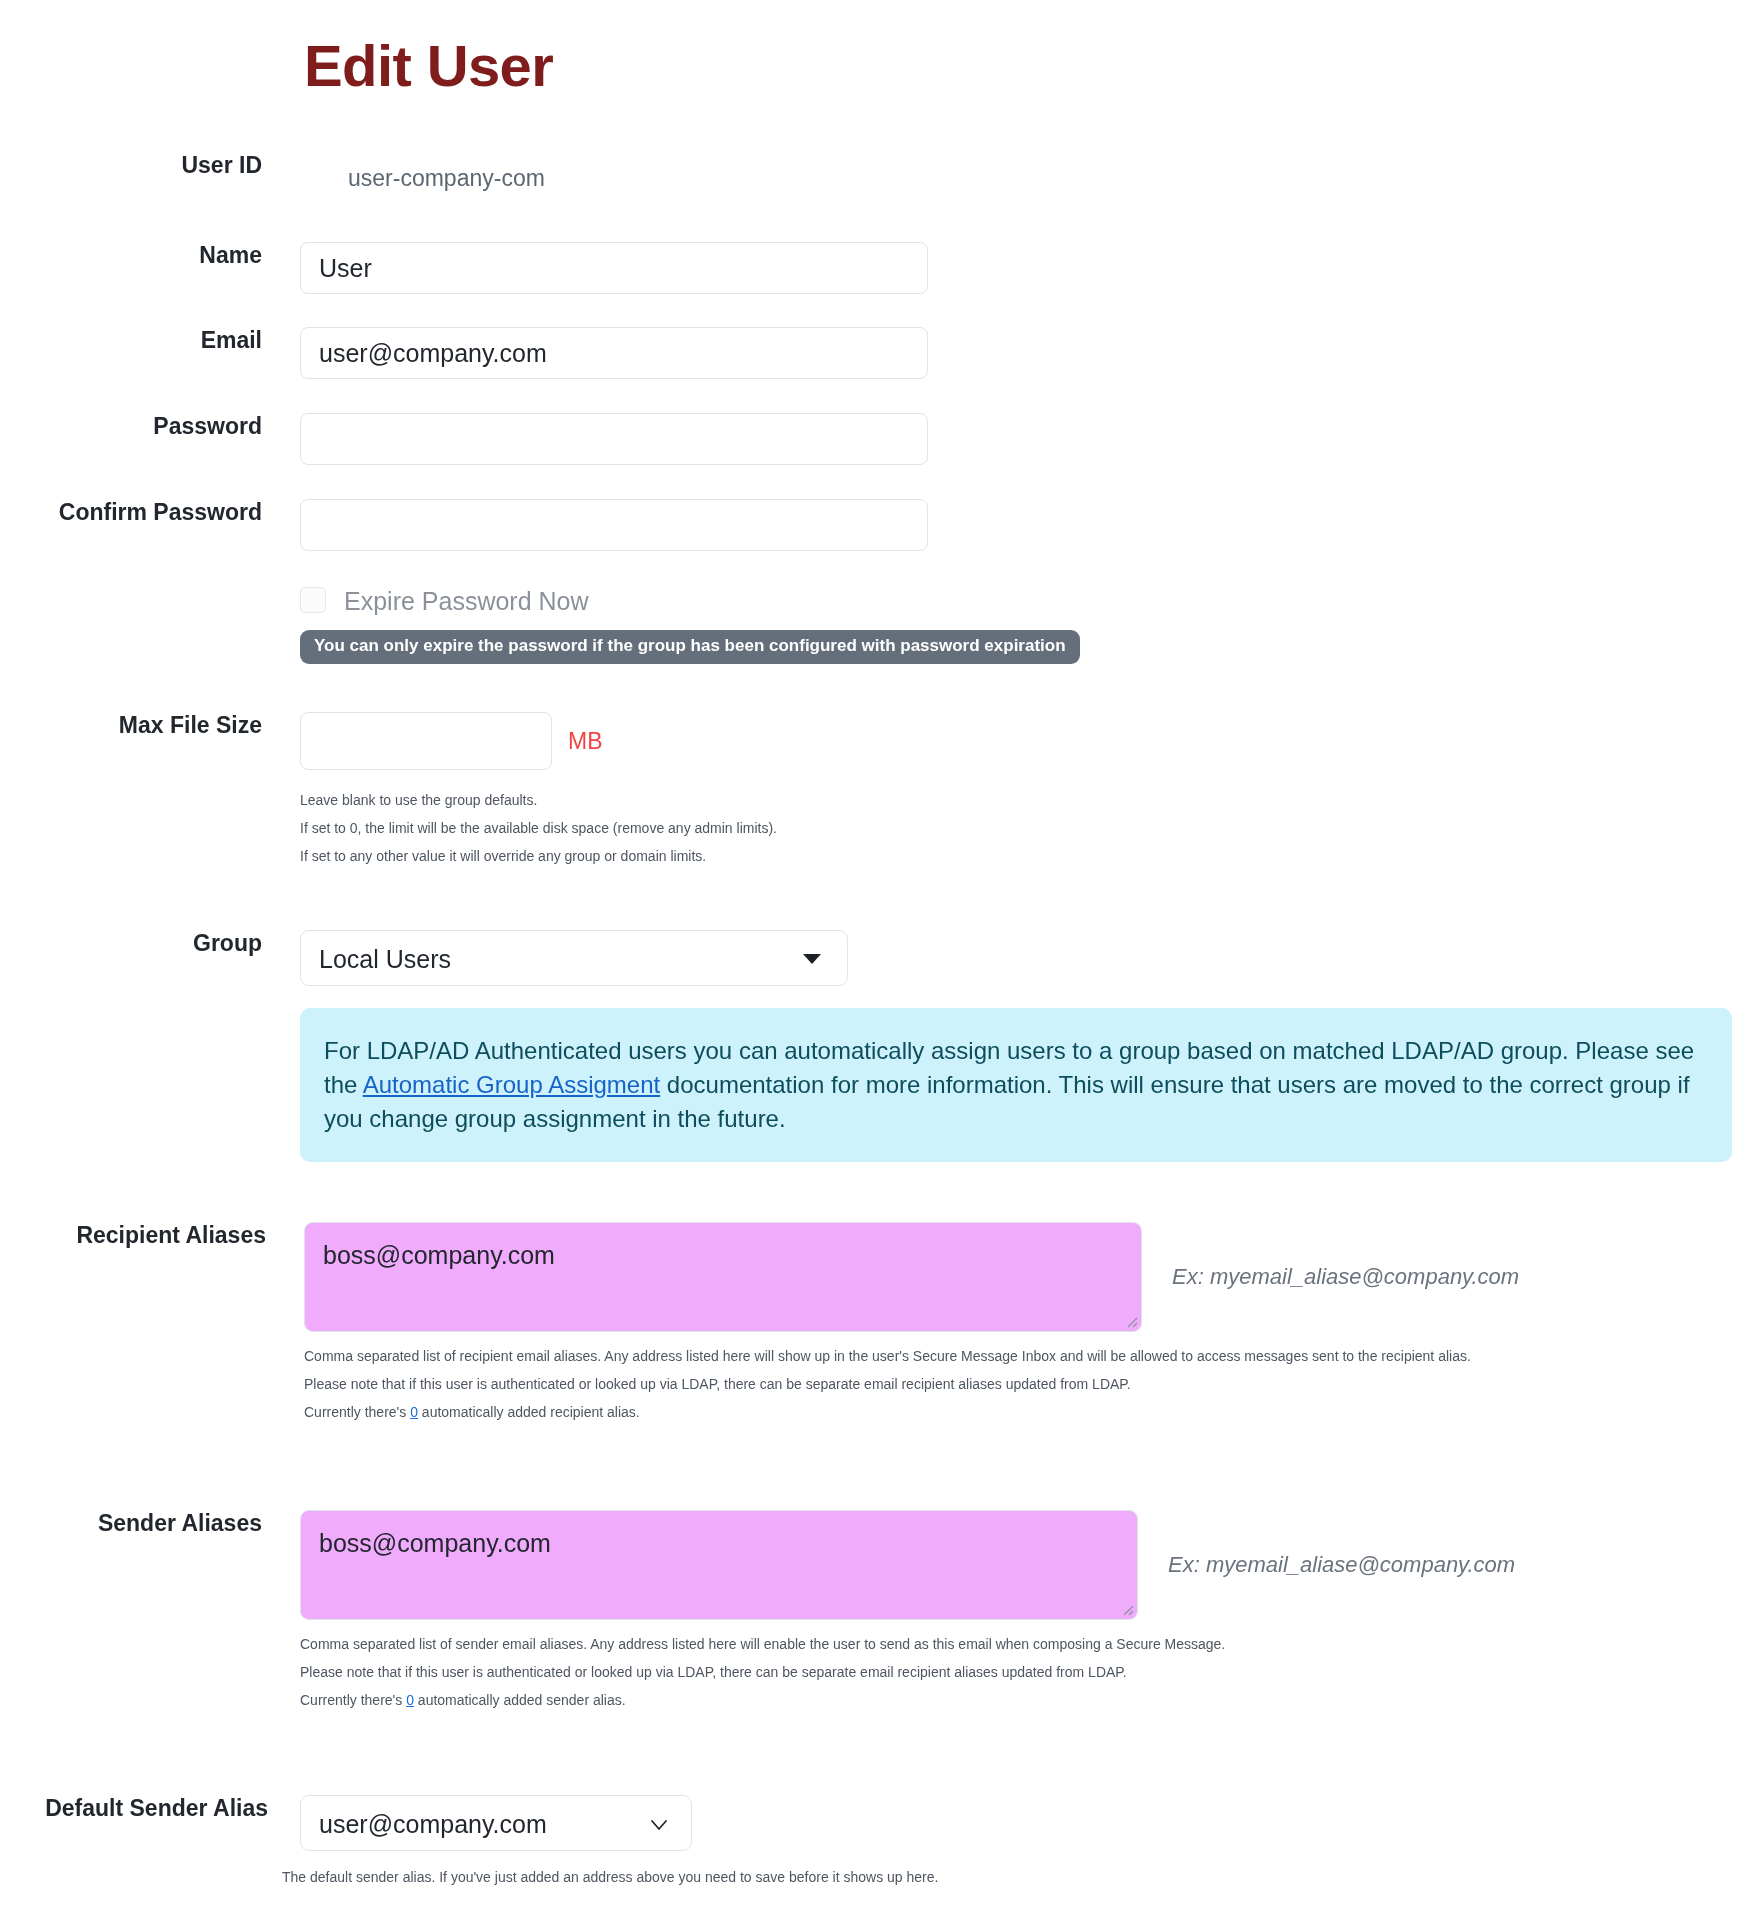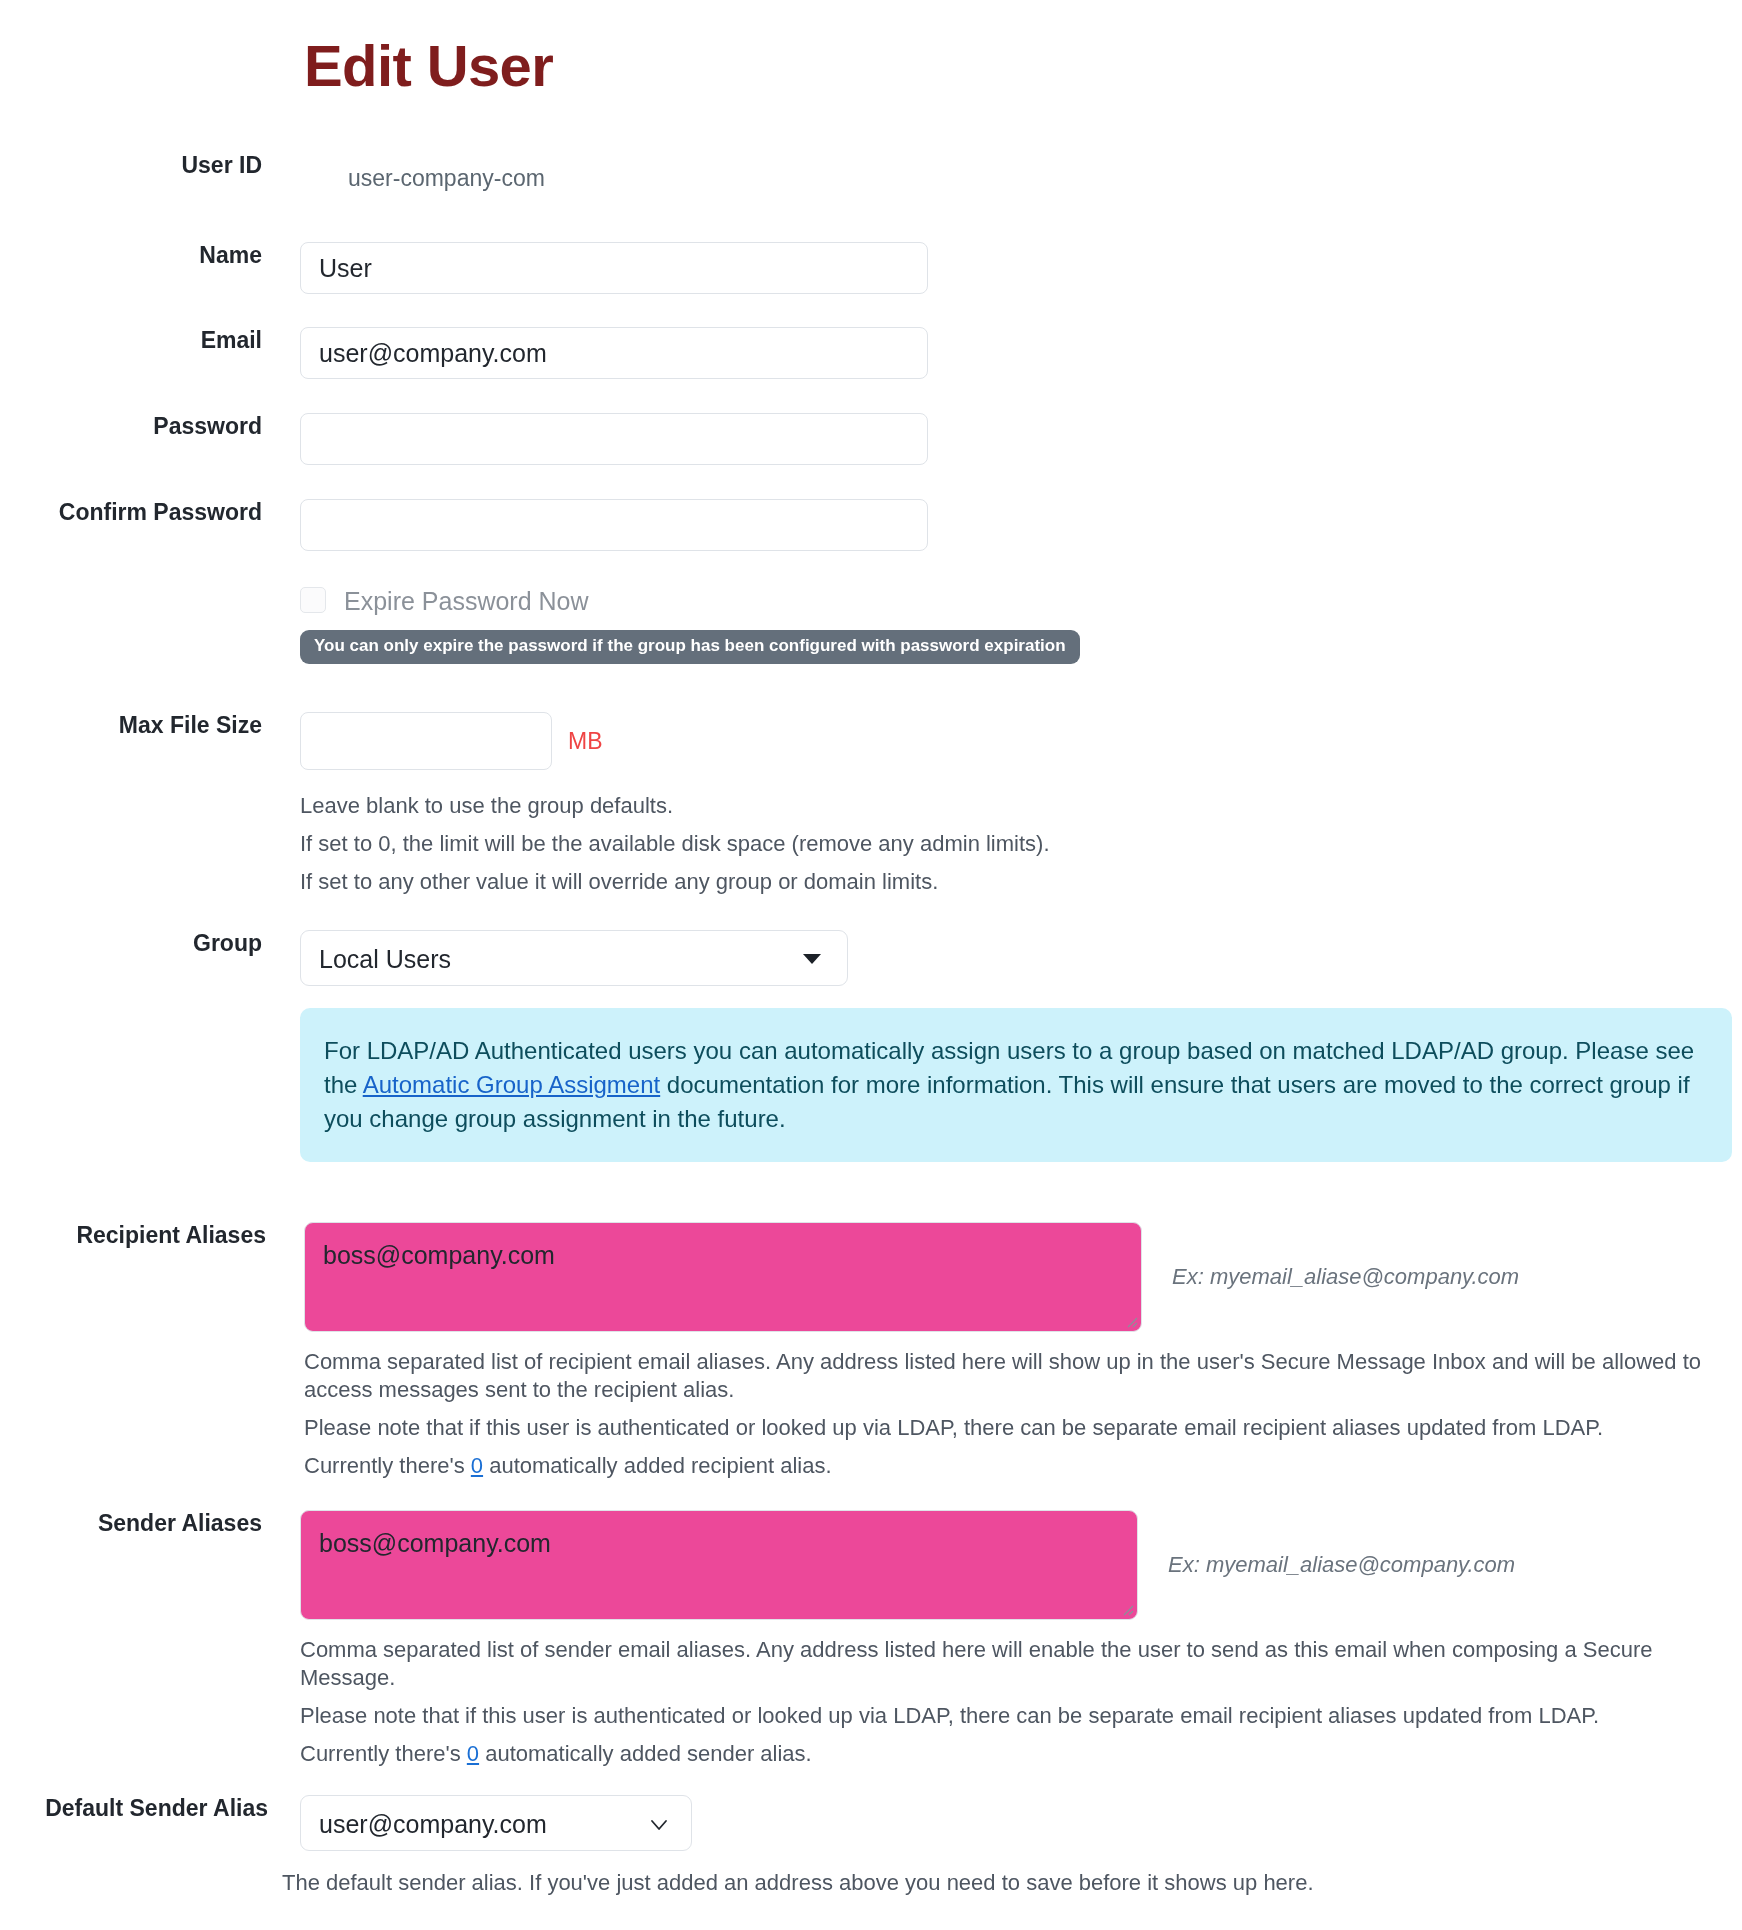--- a/index.html
+++ b/index.html
@@ -103,21 +103,21 @@
     font-size: 17px;
     font-weight: 700;
     border-radius: 9px;
     padding: 7px 14px 8px 14px;
     line-height: 1.1;
     white-space: nowrap;
   }
 
   
   .help {
-    font-size: 22px;
+    font-size: 14px;
     color: #4e5661;
     line-height: 1.28;
   }
   .help .line { display: block; }
   .help-link {
     color: #1a6fd4;
     text-decoration: underline;
   }
 
   
@@ -174,21 +174,21 @@
     text-decoration: underline;
   }
 
   
   .textarea {
     position: relative;
     width: 838px;
     height: 110px;
     border: 1px solid #dfe3e8;
     border-radius: 9px;
-    background: #ec4899;
+    background: #f0abfc;
   }
   .textarea .ta-text {
     font-size: 25px;
     color: #22272e;
     padding: 18px 18px 0 18px;
     display: block;
   }
   .resize-grip {
     position: absolute;
     right: 3px; bottom: 3px;

